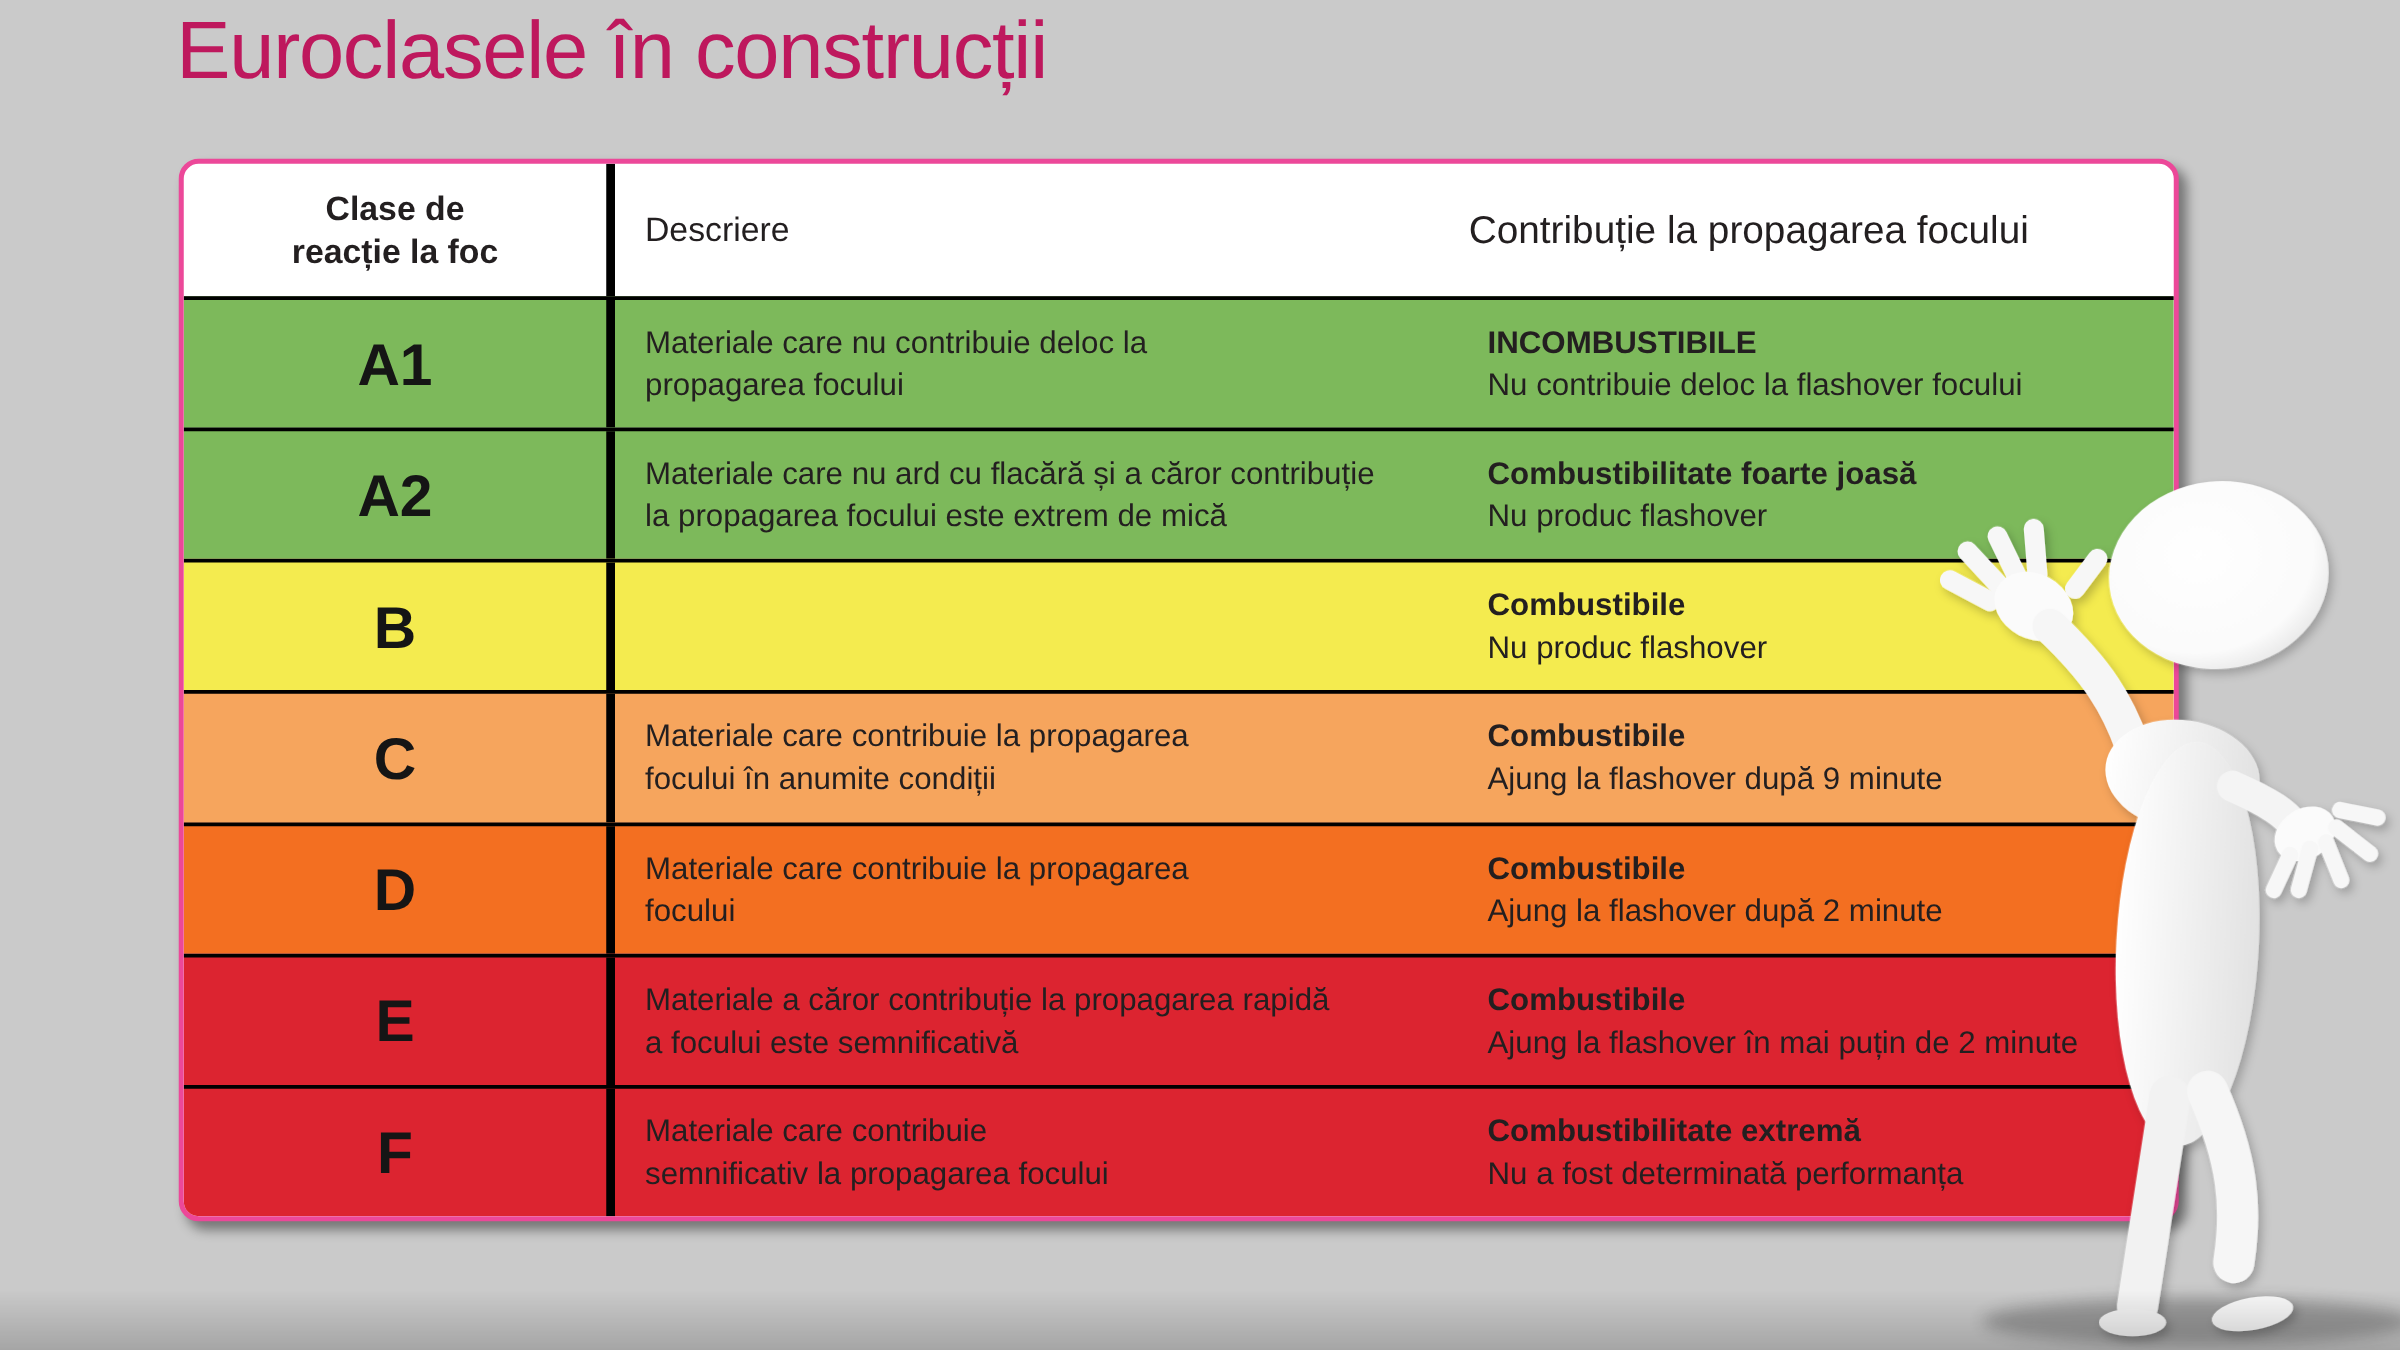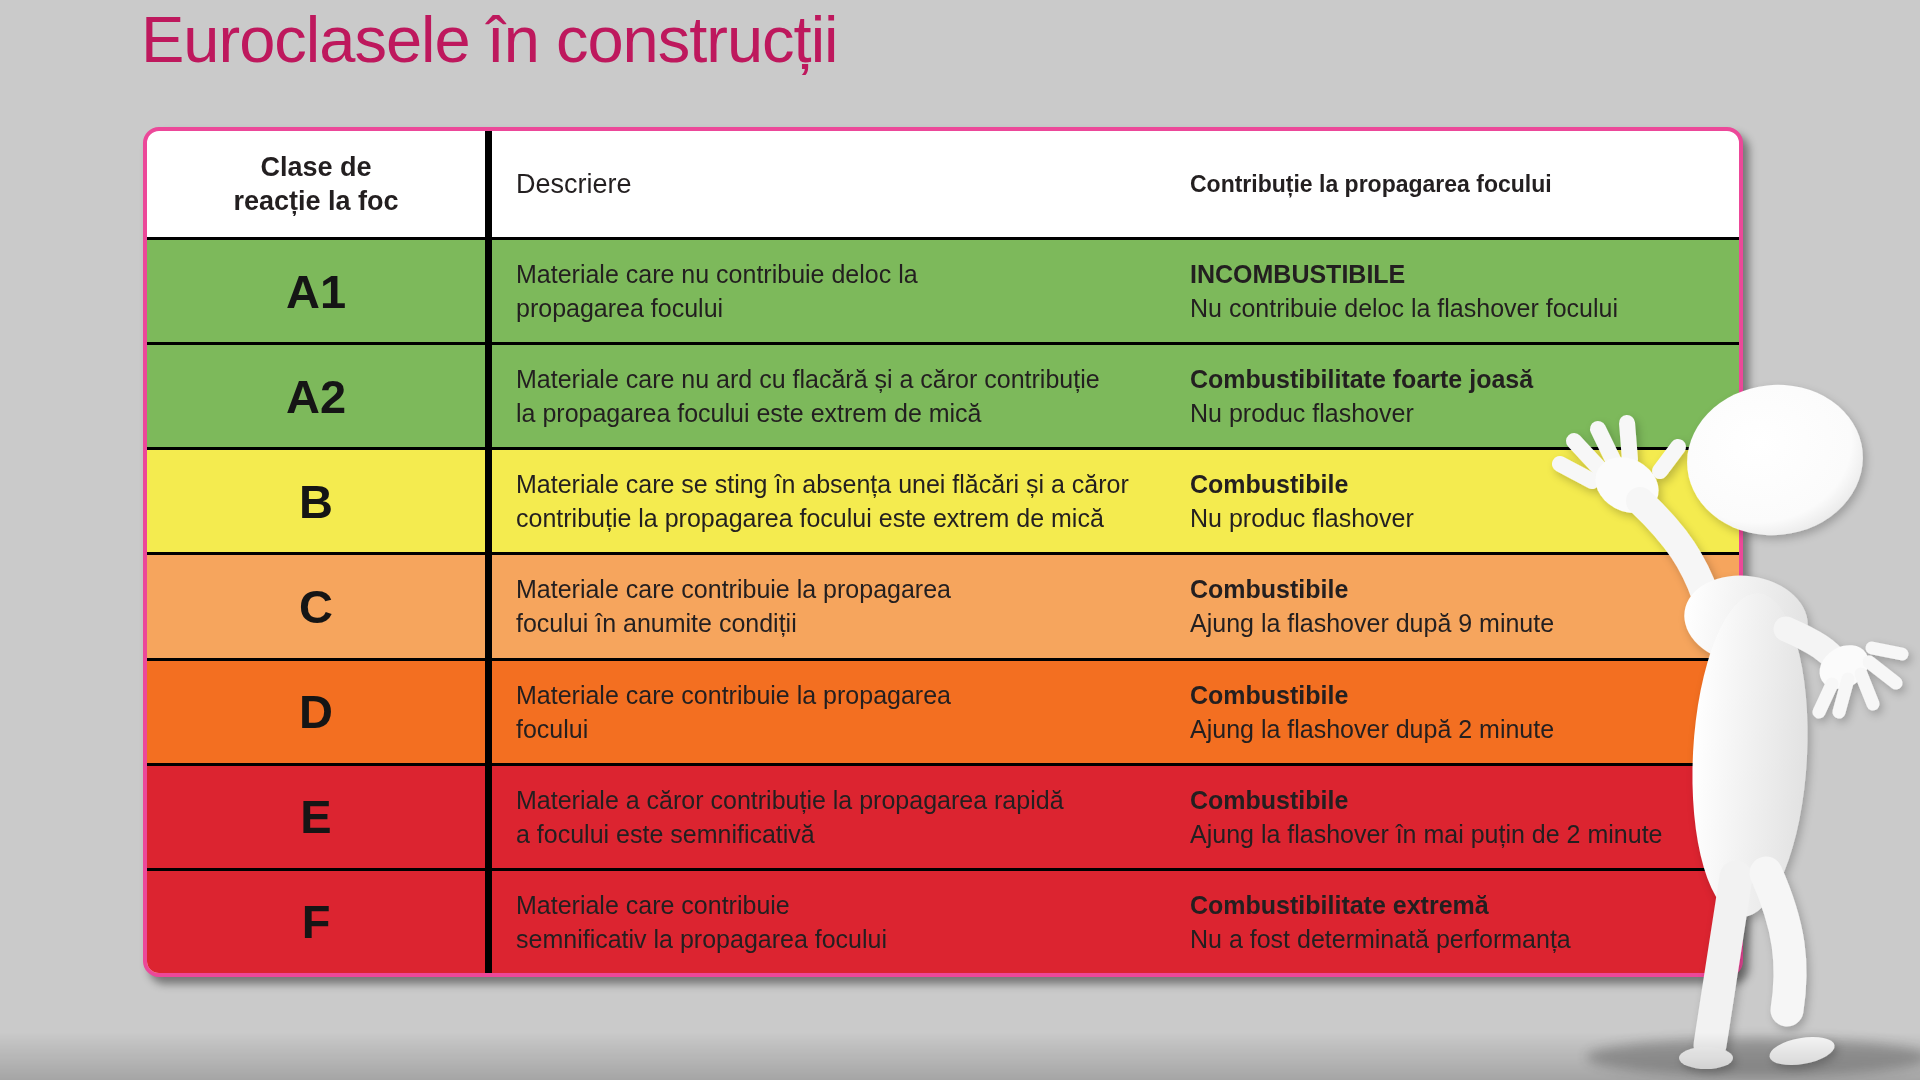--- a/index.html
+++ b/index.html
@@ -27,22 +27,22 @@
   .trow + .trow{border-top:3px solid #000;}
   .cell-class{
     flex:0 0 338px;border-right:7px solid #000;
     display:flex;align-items:center;justify-content:center;
     text-align:center;
   }
   .cell-body{flex:1;position:relative;display:flex;align-items:center;min-width:0;}
   .hdr-class{font-size:27px;font-weight:bold;line-height:34px;white-space:pre-line;}
   .hdr-desc{margin-left:24px;font-size:27px;font-weight:normal;}
   .hdr-contrib{
-    position:absolute;left:698px;top:50%;transform:translateY(-50%);
-    font-size:23px;font-weight:bold;white-space:nowrap;
+    position:absolute;left:683px;top:50%;transform:translateY(-50%);
+    font-size:31px;font-weight:normal;white-space:nowrap;
   }
   .class-letter{font-size:47px;font-weight:bold;color:#151515;}
   .desc{
     margin-left:24px;font-size:25px;line-height:34px;
     white-space:pre-line;
   }
   .contrib{
     position:absolute;left:698px;top:50%;transform:translateY(-50%);
     font-size:25px;line-height:34px;white-space:nowrap;
   }
@@ -100,22 +100,20 @@
           <div class="contrib-text">Nu produc flashover</div>
         </div>
       </div>
     </div>
 
     <div class="trow" style="background-color: rgb(244, 235, 79);">
       <div class="cell-class">
         <span class="class-letter">B</span>
       </div>
       <div class="cell-body">
-        <div class="desc">Materiale care se sting în absența unei flăcări și a căror
-contribuție la propagarea focului este extrem de mică</div>
         <div class="contrib">
           <div class="contrib-strong">Combustibile</div>
           <div class="contrib-text">Nu produc flashover</div>
         </div>
       </div>
     </div>
 
     <div class="trow" style="background-color: rgb(246, 165, 93);">
       <div class="cell-class">
         <span class="class-letter">C</span>

